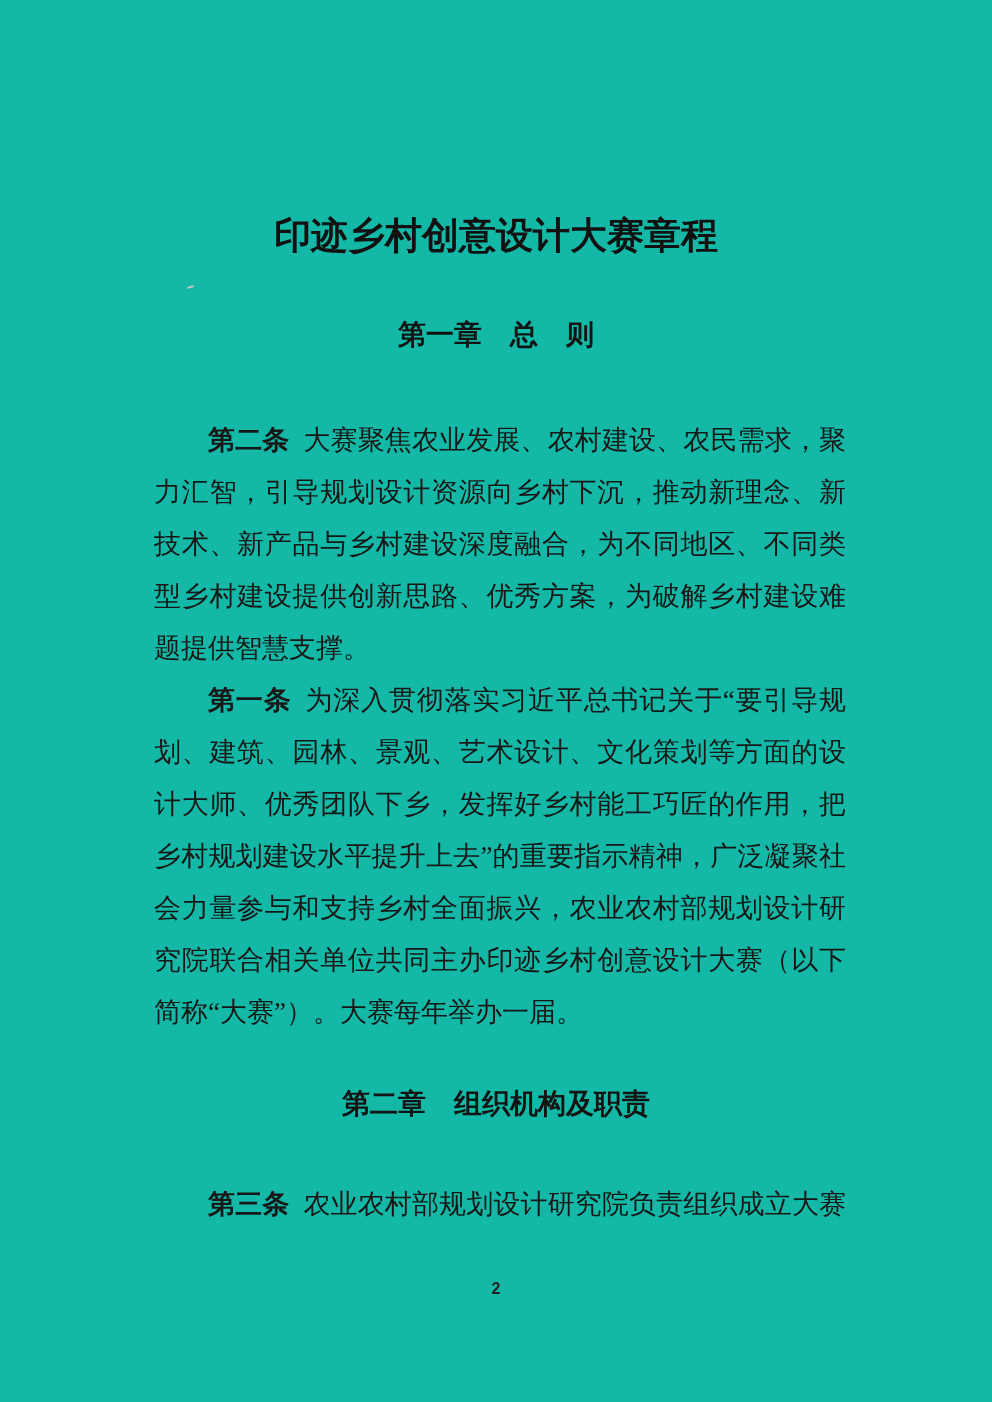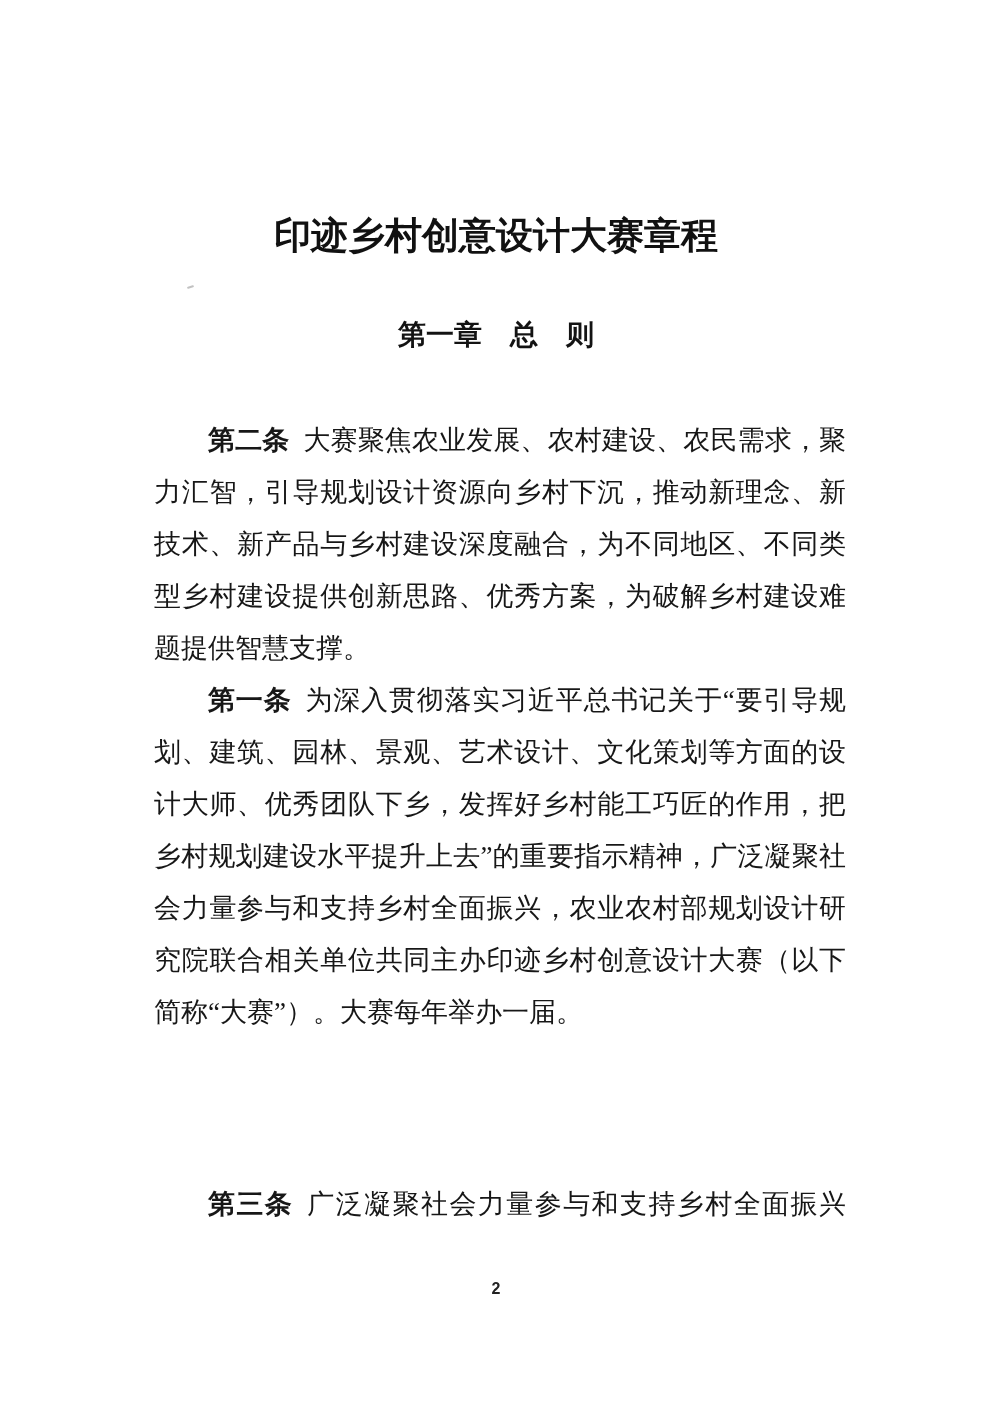--- a/index.html
+++ b/index.html
@@ -1,21 +1,21 @@
 <!DOCTYPE html>
 <html><head>
 <meta charset="utf-8">
 <style>
   html, body { margin: 0; padding: 0; background: #e8e8e8; }
   .page {
     position: relative;
     width: 992px;
     height: 1402px;
     margin: 0 auto;
-    background: #ffffff;
+    background: #14b8a6;
     color: #161616;
     font-family: "Liberation Serif", "DejaVu Serif", serif;
     overflow: hidden;
   }
   .doc-title {
     position: absolute;
     top: 216px;
     left: 0;
     width: 100%;
     margin: 0;
@@ -94,20 +94,21 @@
 
   <div class="scan-artifact"></div>
 
   <h2 class="chapter-heading ch1">第一章　总　则</h2>
 
   <div class="body-block first">
     <p class="article"><span class="article-label">第二条</span><span class="article-text">大赛聚焦农业发展、农村建设、农民需求，聚力汇智，引导规划设计资源向乡村下沉，推动新理念、新技术、新产品与乡村建设深度融合，为不同地区、不同类型乡村建设提供创新思路、优秀方案，为破解乡村建设难题提供智慧支撑。</span></p>
     <p class="article"><span class="article-label">第一条</span><span class="article-text">为深入贯彻落实习近平总书记关于“要引导规划、建筑、园林、景观、艺术设计、文化策划等方面的设计大师、优秀团队下乡，发挥好乡村能工巧匠的作用，把乡村规划建设水平提升上去”的重要指示精神，广泛凝聚社会力量参与和支持乡村全面振兴，农业农村部规划设计研究院联合相关单位共同主办印迹乡村创意设计大赛（以下简称“大赛”）。大赛每年举办一届。</span></p>
   </div>
 
+  <h2 class="chapter-heading ch2">第二章　组织机构及职责</h2>
 
   <div class="body-block second">
-    <p class="article continues"><span class="article-label">第三条</span><span class="article-text">广泛凝聚社会力量参与和支持乡村全面振兴</span></p>
+    <p class="article continues"><span class="article-label">第三条</span><span class="article-text">农业农村部规划设计研究院负责组织成立大赛</span></p>
   </div>
 
   <div class="page-number">2</div>
 
 </div>
 
 </body></html>

